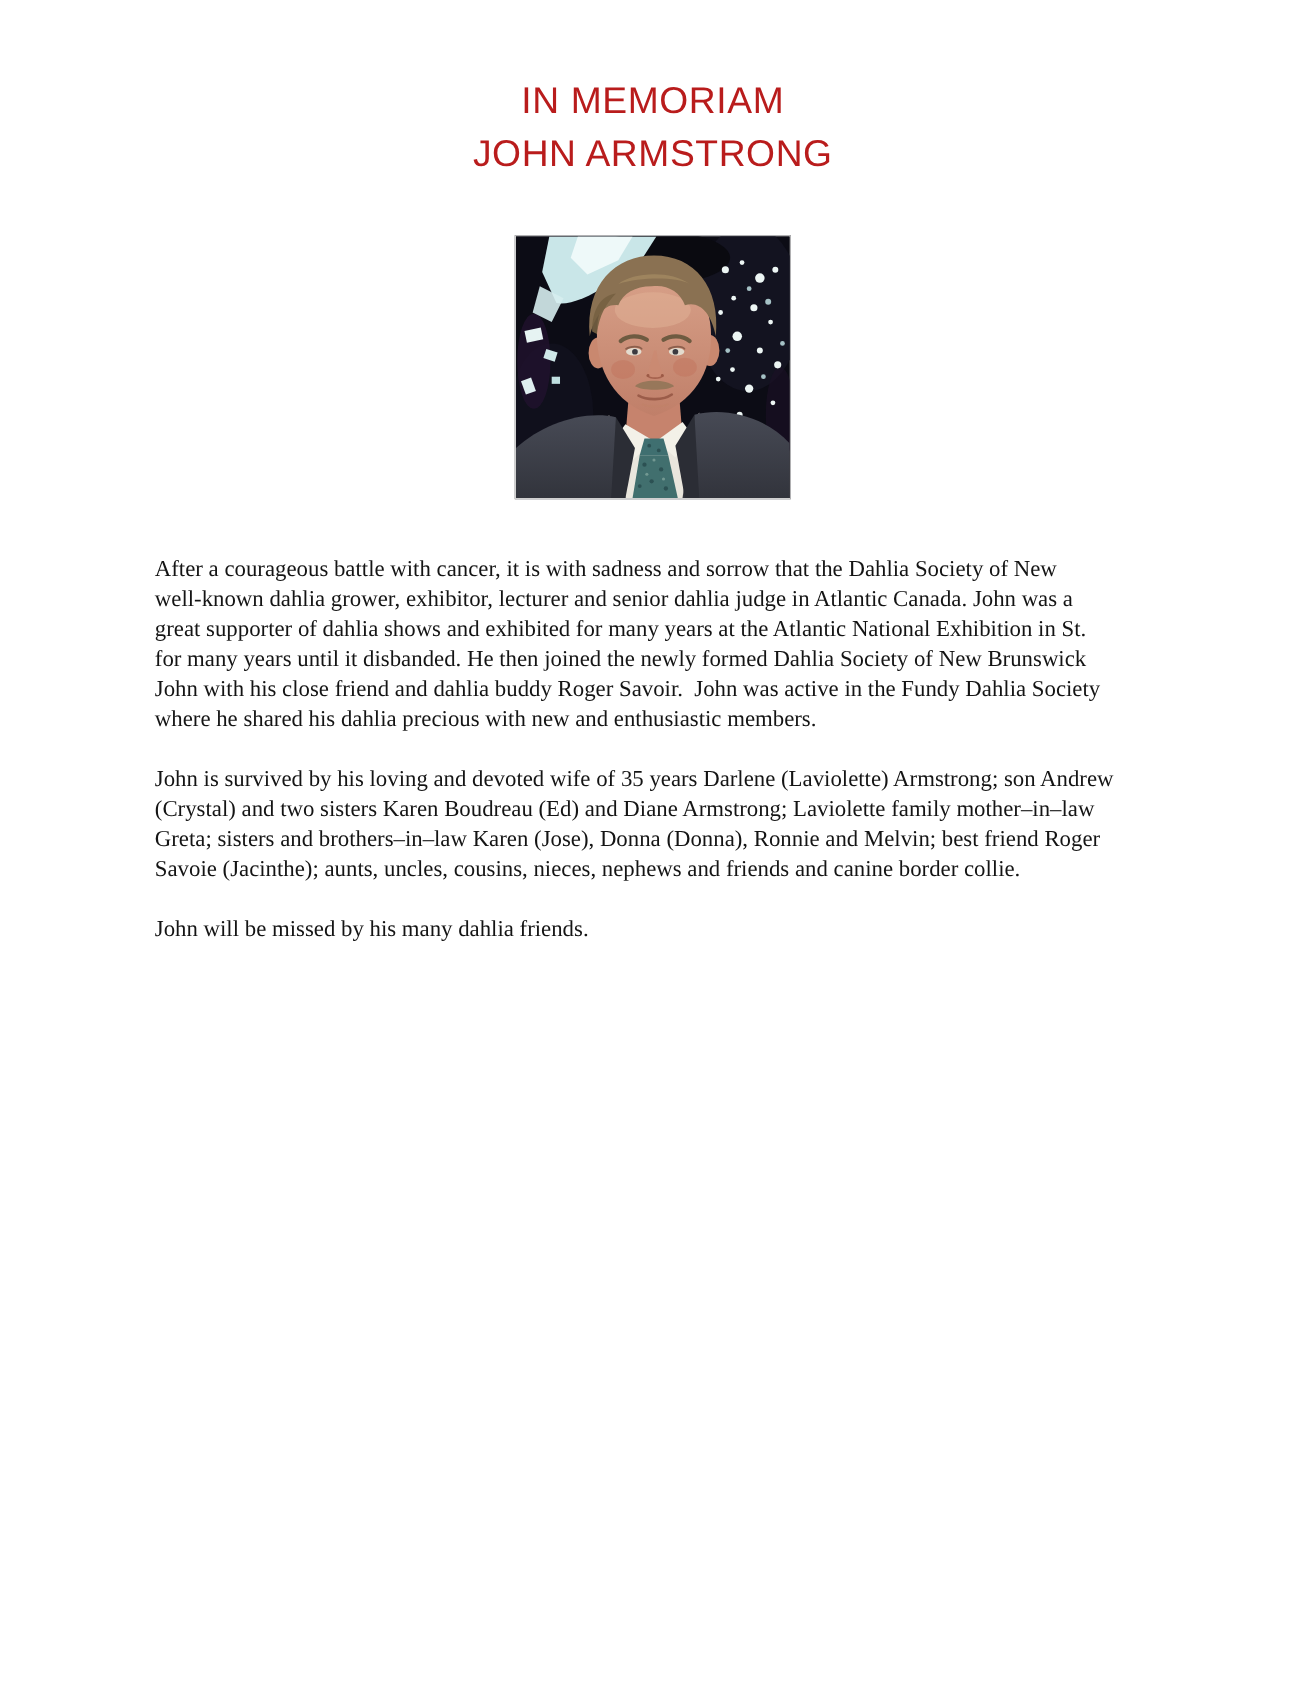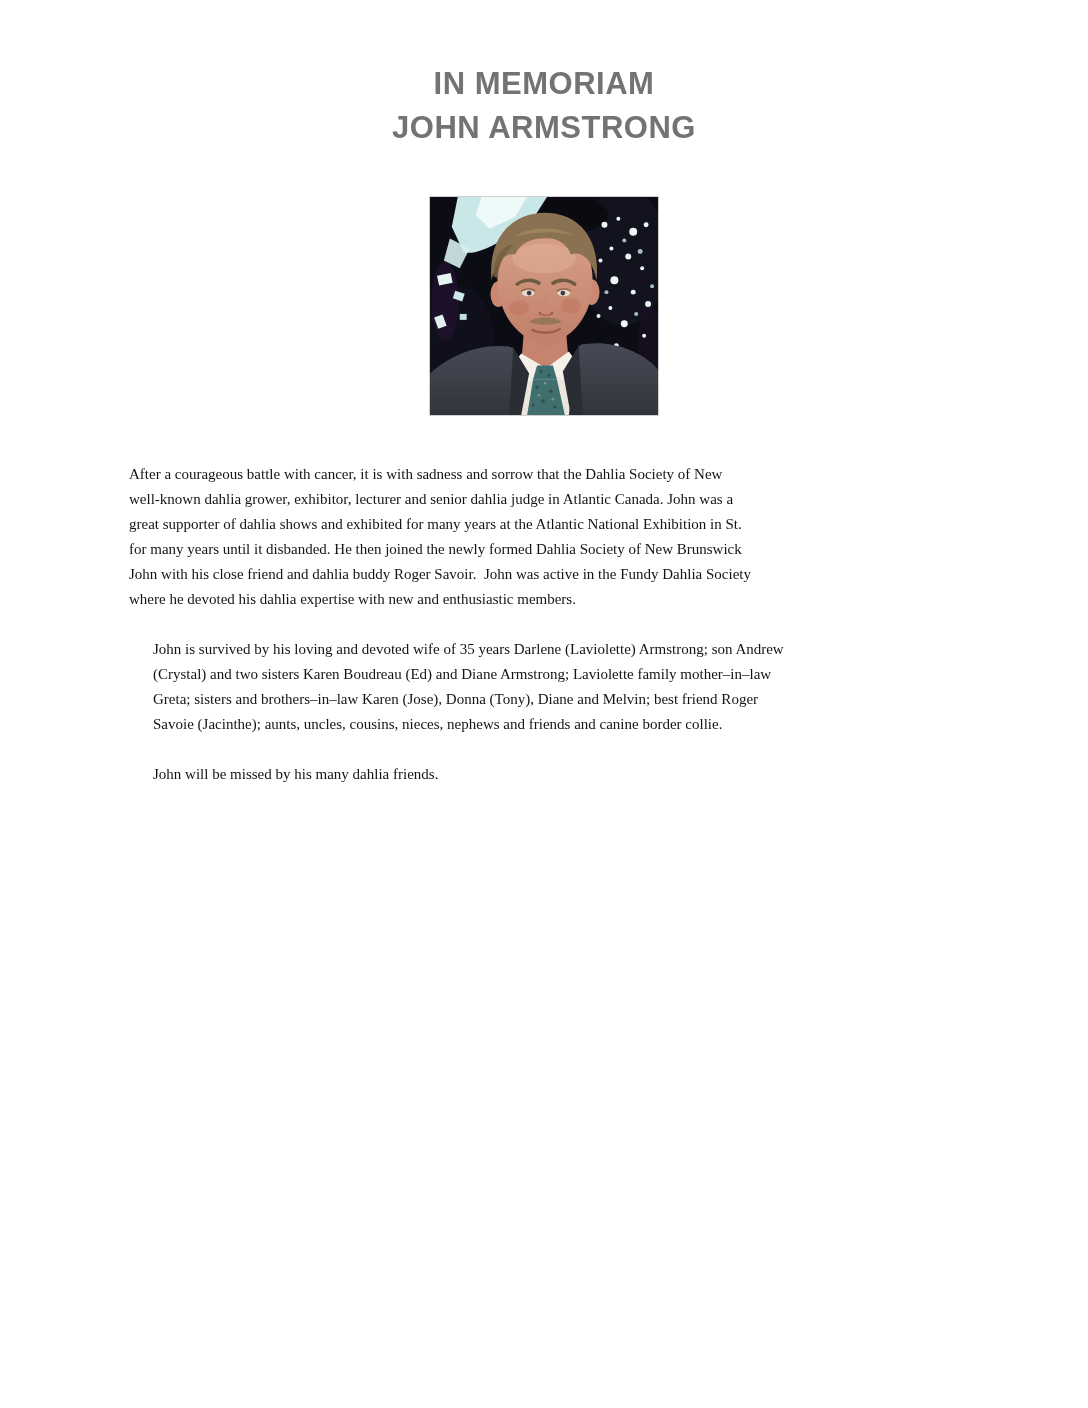--- a/index.html
+++ b/index.html
@@ -13,46 +13,46 @@
     font-family: "Liberation Serif", serif;
     color: #141414;
   }
   .title-block {
     position: absolute;
     top: 62px;
     left: 0;
     width: 100%;
     text-align: center;
     font-family: "Liberation Sans", sans-serif;
-    font-weight: bold;
+    font-weight: normal;
     font-size: 31px;
     line-height: 44px;
     letter-spacing: 0.5px;
-    color: #737373;
+    color: #b91c1c;
   }
   .photo-frame {
     position: absolute;
     top: 196px;
     left: 429px;
     width: 230px;
     height: 220px;
     border: 1px solid #cfcfcf;
     background: #0c0c15;
   }
   .photo-frame svg { display: block; }
   .body-text {
     position: absolute;
     top: 462px;
     left: 129px;
     width: 860px;
-    font-size: 15px;
+    font-size: 19px;
     line-height: 25px;
   }
   .para { margin: 0; }
-  .para + .para { margin-top: 25px; margin-left: 24px; }
+  .para + .para { margin-top: 25px; }
   .line { white-space: pre; }
 </style>
 </head>
 <body>
 
 <div class="page">
 
   <header class="title-block">
     <div class="title-line">IN MEMORIAM</div>
     <div class="title-line">JOHN ARMSTRONG</div>
@@ -172,26 +172,26 @@
     </svg>
   </figure>
 
   <main class="body-text">
     <div class="para">
       <div class="line">After a courageous battle with cancer, it is with sadness and sorrow that the Dahlia Society of New</div>
       <div class="line">well-known dahlia grower, exhibitor, lecturer and senior dahlia judge in Atlantic Canada. John was a</div>
       <div class="line">great supporter of dahlia shows and exhibited for many years at the Atlantic National Exhibition in St.</div>
       <div class="line">for many years until it disbanded. He then joined the newly formed Dahlia Society of New Brunswick</div>
       <div class="line">John with his close friend and dahlia buddy Roger Savoir.  John was active in the Fundy Dahlia Society</div>
-      <div class="line">where he devoted his dahlia expertise with new and enthusiastic members.</div>
+      <div class="line">where he shared his dahlia precious with new and enthusiastic members.</div>
     </div>
     <div class="para">
       <div class="line">John is survived by his loving and devoted wife of 35 years Darlene (Laviolette) Armstrong; son Andrew</div>
       <div class="line">(Crystal) and two sisters Karen Boudreau (Ed) and Diane Armstrong; Laviolette family mother–in–law</div>
-      <div class="line">Greta; sisters and brothers–in–law Karen (Jose), Donna (Tony), Diane and Melvin; best friend Roger</div>
+      <div class="line">Greta; sisters and brothers–in–law Karen (Jose), Donna (Donna), Ronnie and Melvin; best friend Roger</div>
       <div class="line">Savoie (Jacinthe); aunts, uncles, cousins, nieces, nephews and friends and canine border collie.</div>
     </div>
     <div class="para">
       <div class="line">John will be missed by his many dahlia friends.</div>
     </div>
   </main>
 
 </div>
 
 </body></html>

